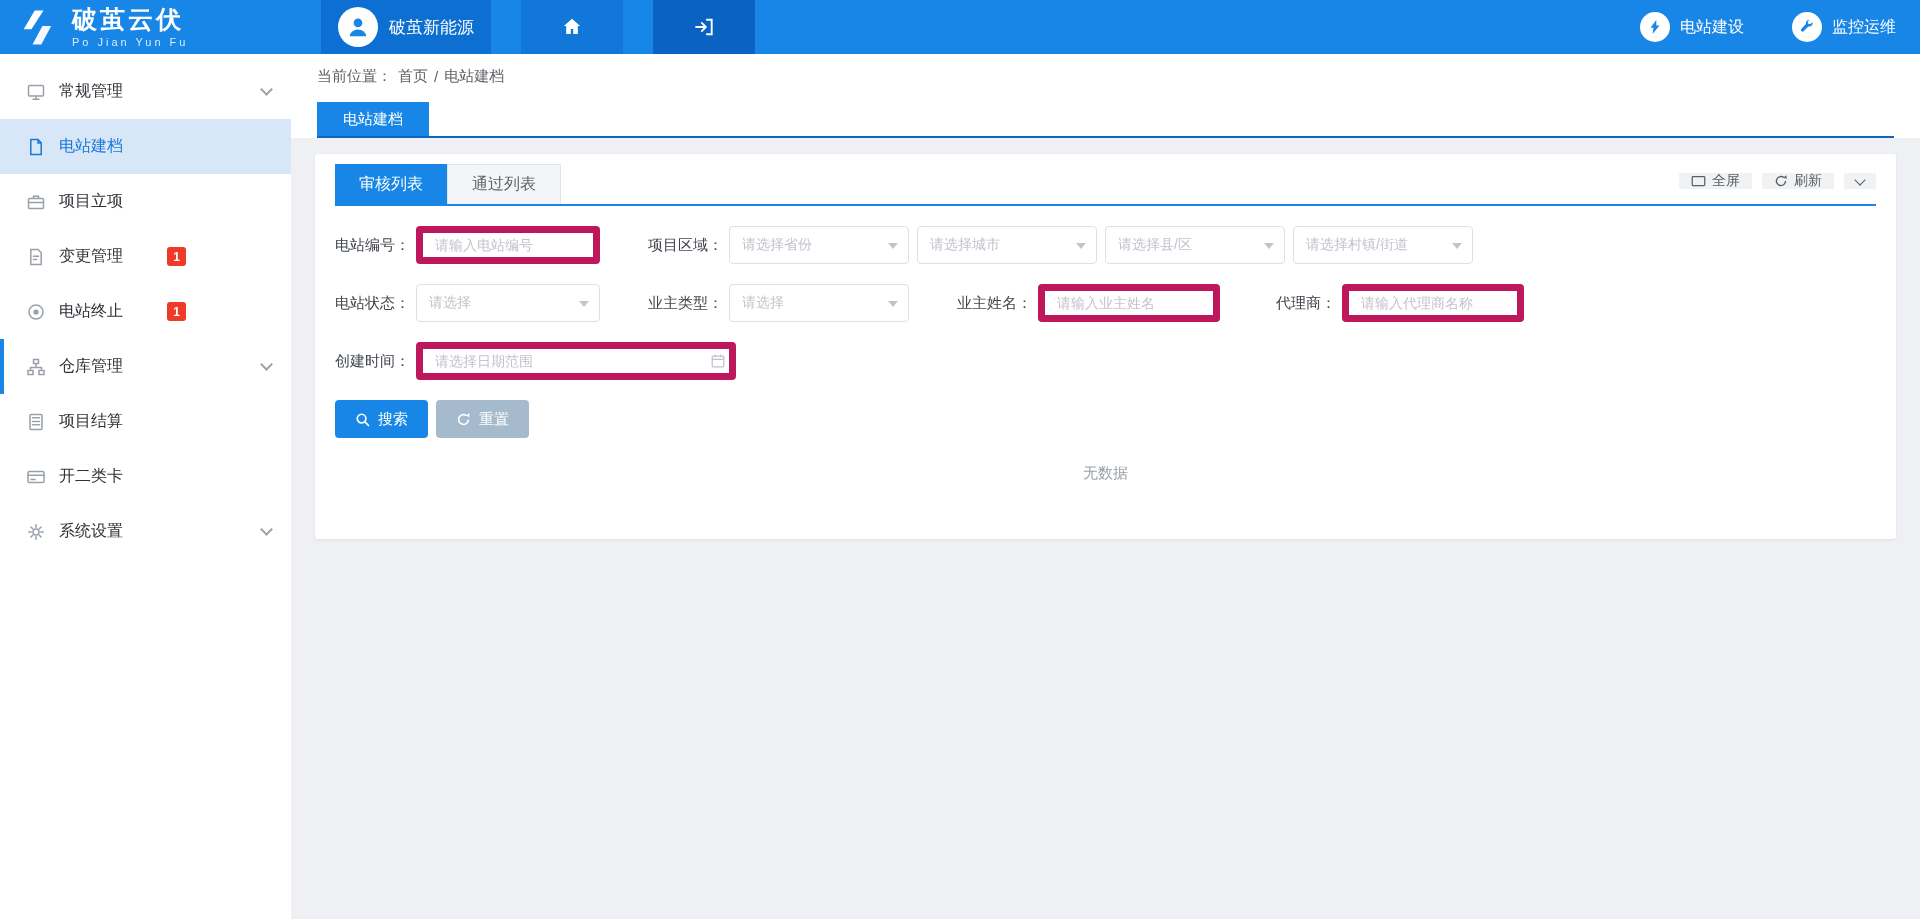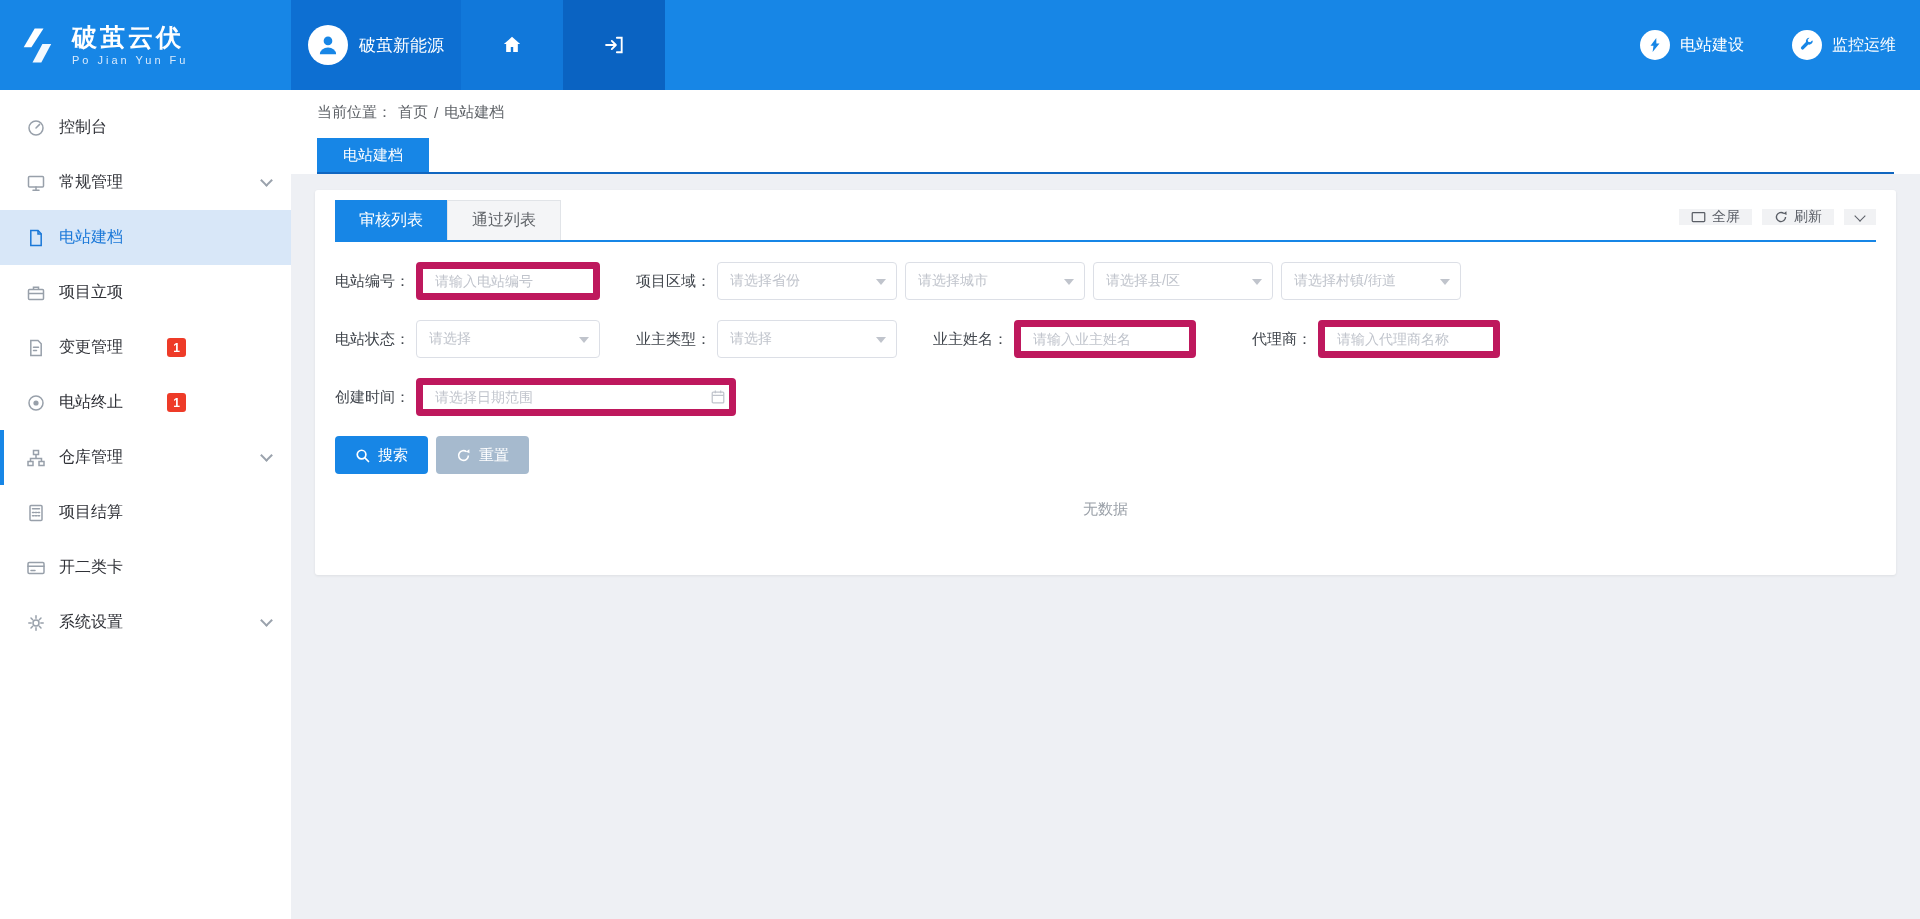--- a/index.html
+++ b/index.html
@@ -4,21 +4,21 @@
 <style>
   * { box-sizing: border-box; }
   html,body { margin:0; padding:0; }
   body {
     font-family: "Liberation Sans", "DejaVu Sans", sans-serif;
     background:#dfe3e8;
   }
   .app { width:1920px; height:919px; display:flex; flex-direction:column; overflow:hidden; background:#eef0f4; }
 
   
-  .topbar { height:90px; flex-shrink:0; display:flex; align-items:stretch; background:#1786e6; }
+  .topbar { height:54px; flex-shrink:0; display:flex; align-items:stretch; background:#1786e6;gap:30px; }
   .logo-block { width:291px; display:flex; align-items:center; gap:12px; padding-left:16px; }
   .logo-text .logo-title { font-size:25px; font-weight:700; color:#fff; letter-spacing:3px; line-height:1.1; }
   .logo-text .logo-sub { font-size:11px; color:#d8eafc; letter-spacing:3px; margin-top:3px; }
   .user-block { width:170px; background:#0d6fd2; display:flex; align-items:center; justify-content:center; gap:11px; color:#fff; font-size:17px; cursor:pointer; }
   .avatar { width:40px; height:40px; border-radius:50%; background:#fff; display:flex; align-items:center; justify-content:center; flex-shrink:0; }
   .home-block { width:102px; background:#1178da; display:flex; align-items:center; justify-content:center; cursor:pointer; }
   .login-block { width:102px; background:#0a63c2; display:flex; align-items:center; justify-content:center; cursor:pointer; }
   .top-spacer { flex:1; }
   .top-nav { display:flex; align-items:center; gap:48px; padding-right:24px; }
   .top-nav-item { display:flex; align-items:center; gap:10px; color:#fff; font-size:16px; cursor:pointer; }
@@ -54,21 +54,21 @@
   .tab.active { background:#1786e6; color:#fff; }
   .tab.plain { background:#f4f5f7; border:1px solid #e1e4e8; border-bottom:none; color:#5f6368; line-height:38px; }
   .tools { margin-left:auto; display:flex; align-items:center; gap:10px; padding-bottom:6px; }
   .tool-btn { height:16px; display:inline-flex; align-items:center; gap:6px; background:#f1f2f4; border:none; border-radius:0; padding:0 12px; font-size:14px; color:#5a5e66; cursor:pointer; font-family:inherit; }
   .tool-btn.square { padding:0 12px; }
   .tool-chev { width:8px; height:8px; border-right:1.6px solid #5a5e66; border-bottom:1.6px solid #5a5e66; transform:rotate(45deg); margin-top:-3px; }
 
   .filters { margin-top:20px; }
   .frow { display:flex; align-items:center; margin-bottom:20px; }
   .flabel { font-size:15px; color:#41464d; font-weight:500; white-space:nowrap; margin-right:6px; }
-  .ml48 { margin-left:36px; } .ml56 { margin-left:56px; }
+  .ml48 { margin-left:48px; } .ml56 { margin-left:56px; }
   .inp { height:38px; border:7px solid #be185d; border-radius:4px; padding:0 12px; font-size:14px; color:#333; background:#fff; outline:none; font-family:inherit; }
   .inp::placeholder { color:#c0c4cc; }
   .w184 { width:184px; } .w180 { width:180px; } .w182 { width:182px; } .w320 { width:320px; }
   .sel { height:38px; border:1px solid #dcdfe6; border-radius:4px; background:#fff; display:flex; align-items:center; padding:0 26px 0 12px; position:relative; cursor:pointer; }
   .sel + .sel { margin-left:8px; }
   .sel .ph { font-size:14px; color:#c0c4cc; white-space:nowrap; overflow:hidden; }
   .caret { position:absolute; right:10px; top:50%; margin-top:-2px; width:0; height:0; border-left:5px solid transparent; border-right:5px solid transparent; border-top:6px solid #c0c4cc; }
   .date-wrap { position:relative; display:inline-flex; }
   .date-wrap .inp { padding-right:36px; }
   .cal-icon { position:absolute; right:10px; top:50%; transform:translateY(-50%); color:#c0c4cc; display:flex; }
@@ -152,29 +152,20 @@
         </span>
         <span>监控运维</span>
       </div>
     </div>
   </div>
 
   <div class="body-row">
 
     <div class="sidebar">
 
-      <div class="side-item">
-        <span class="sicon">
-          <svg width="20" height="20" viewBox="0 0 20 20" fill="none" stroke="currentColor" stroke-width="1.5">
-            <circle cx="10" cy="10" r="7"></circle>
-              <path d="M10 10 13.6 6.4" stroke-linecap="round"></path>
-          </svg>
-        </span>
-        <span class="slabel">控制台</span>
-      </div>
 
       <div class="side-item">
         <span class="sicon">
           <svg width="20" height="20" viewBox="0 0 20 20" fill="none" stroke="currentColor" stroke-width="1.5">
             <rect x="2.5" y="3.5" width="15" height="10.5" rx="1"></rect>
               <path d="M7 17.2h6M10 14v3.2" stroke-linecap="round"></path>
           </svg>
         </span>
         <span class="slabel">常规管理</span>
         <span class="chev"></span>

